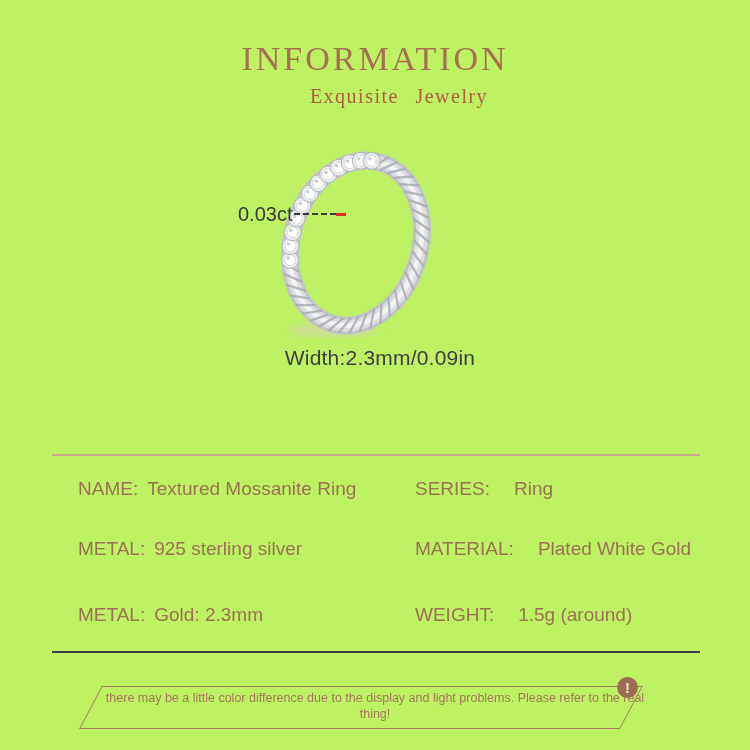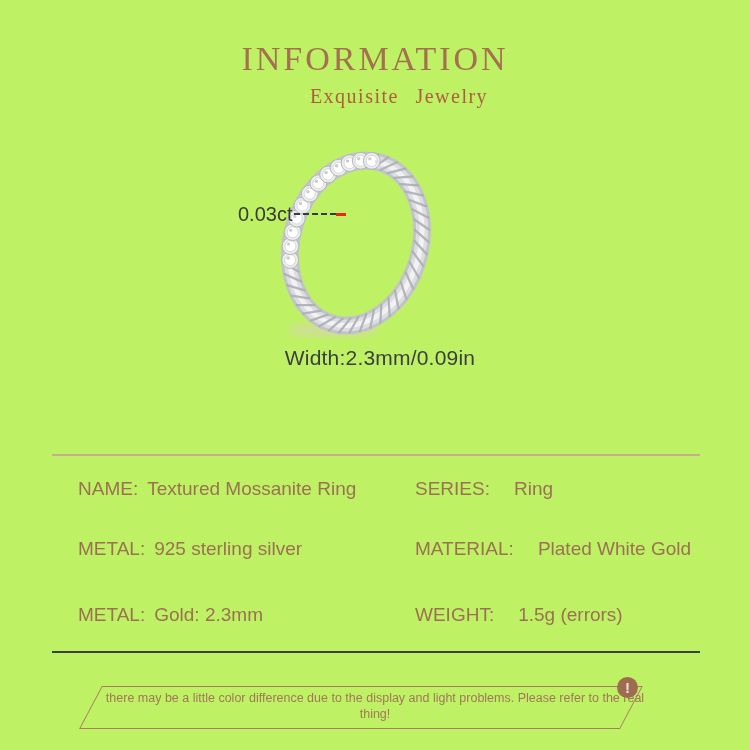--- a/index.html
+++ b/index.html
@@ -204,21 +204,21 @@
       </div>
       <div class="cell right">
         <span class="lbl">MATERIAL:</span><span class="val">Plated White Gold</span>
       </div>
     </div>
     <div class="spec-row r2">
       <div class="cell left">
         <span class="lbl">METAL:</span><span class="val">Gold: 2.3mm</span>
       </div>
       <div class="cell right">
-        <span class="lbl">WEIGHT:</span><span class="val">1.5g (errors)</span>
+        <span class="lbl">WEIGHT:</span><span class="val">1.5g (around)</span>
       </div>
     </div>
   </div>
 
   <div class="notice-border"></div>
   <div class="notice-text">
     <div>there may be a little color difference due to the display and light problems. Please refer to the real thing!</div>
   </div>
   <div class="badge">
     <span>!</span>

